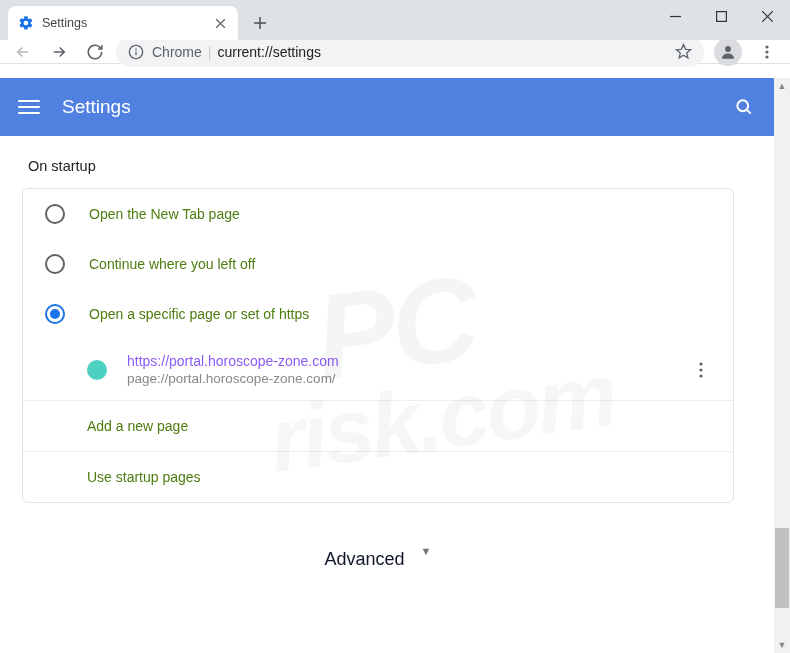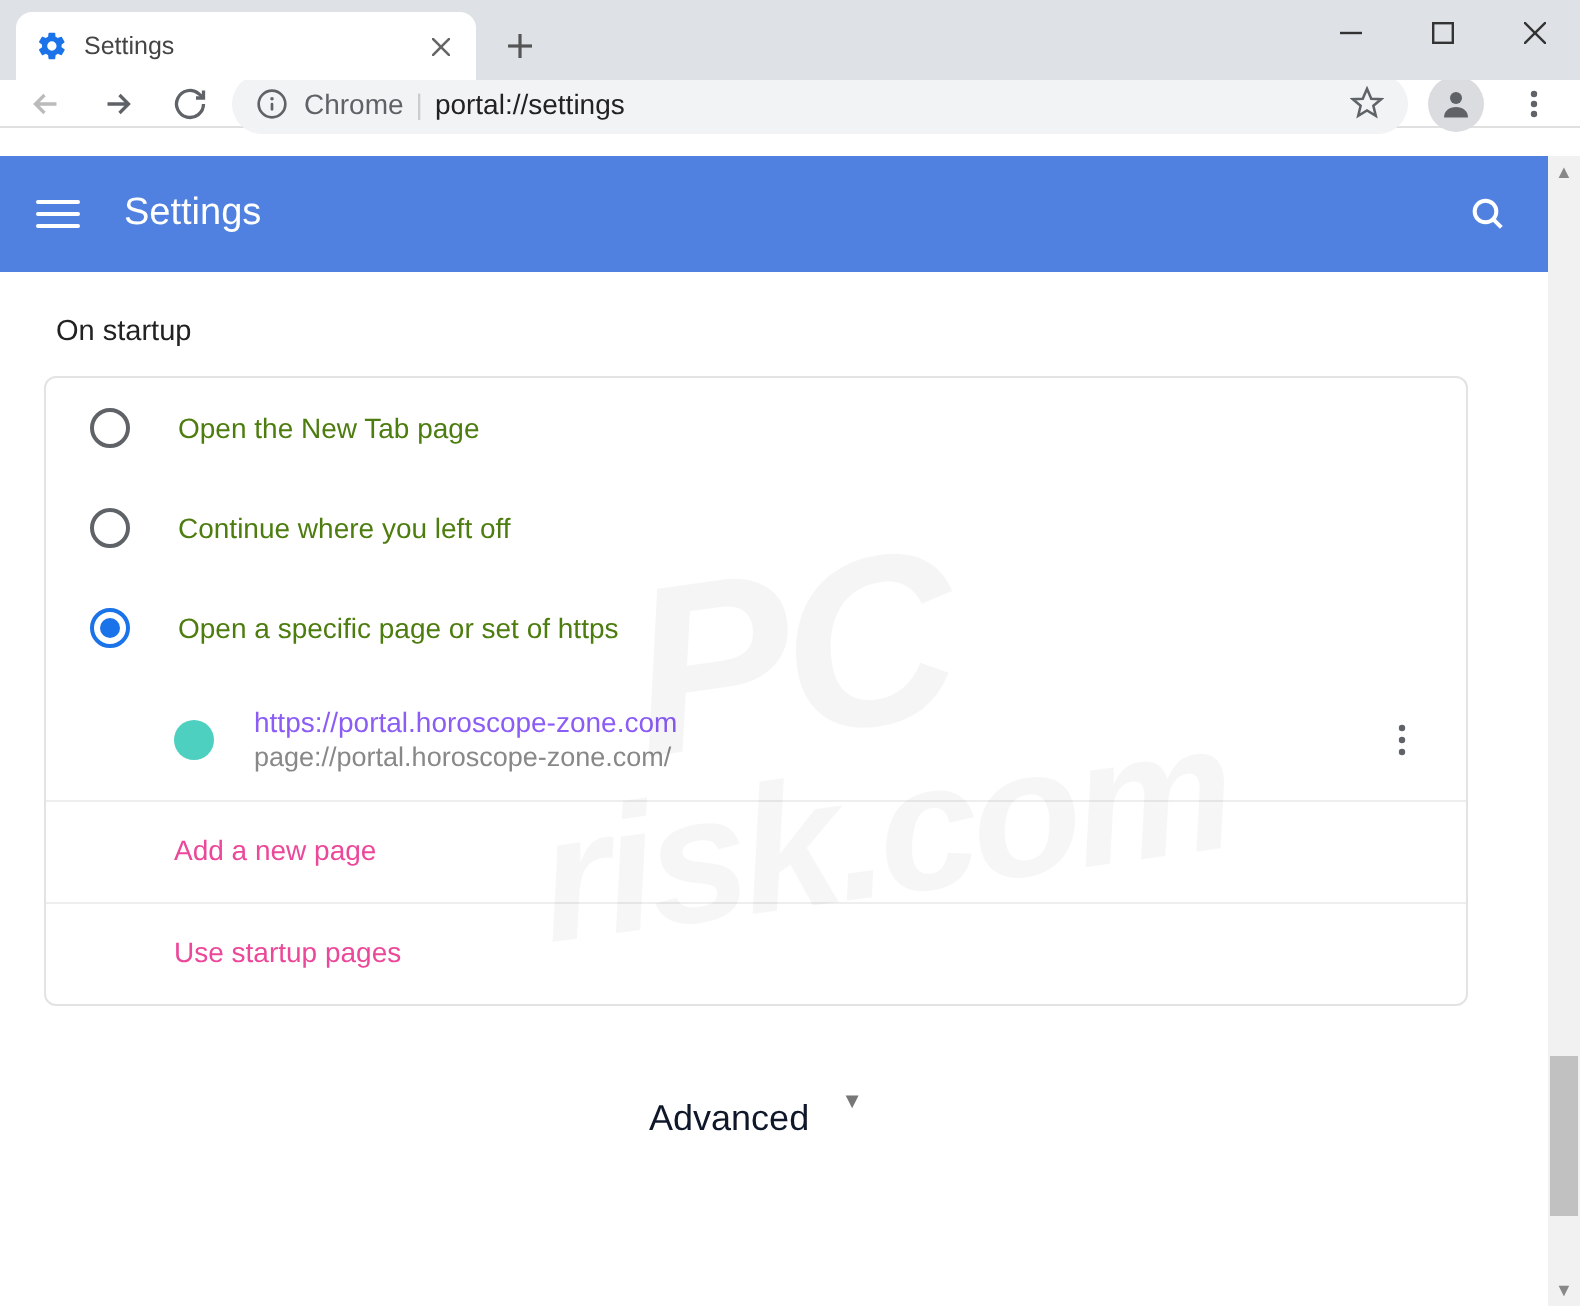--- a/index.html
+++ b/index.html
@@ -55,21 +55,21 @@
 .radio.selected::after { content: ''; width: 10px; height: 10px; background: #1a73e8; border-radius: 50%; }
 .option-label { font-size: 14px; color: #4d7c0f; }
 .sublist { padding-left: 64px; }
 .page-row { display: flex; align-items: center; padding: 14px 22px 14px 0; gap: 20px; }
 .page-favicon { width: 20px; height: 20px; border-radius: 50%; background: #4dd0c0; flex-shrink: 0; }
 .page-text { flex: 1; }
 .page-title { font-size: 14px; color: #8b5cf6; }
 .page-url { font-size: 13.5px; color: #888; margin-top: 2px; }
 .row-menu { width: 20px; display: flex; align-items: center; justify-content: center; color: #5f6368; font-size: 18px; }
 .action-row { padding: 16px 0 16px 0; }
-.action-link { font-size: 14px; color: #ec4899; font-weight: 500; }
+.action-link { font-size: 14px; color: #4d7c0f; font-weight: 500; }
 .divider { height: 1px; background: #eee; margin-left: -64px; }
 
 .advanced-row { display: flex; align-items: center; justify-content: center; gap: 16px; padding: 28px 0; }
 .advanced-label { font-size: 18px; color: #0f172a; margin-top: 18px; }
 .advanced-caret { color: #777; font-size: 11px; }
 
 
 .watermark { position: absolute; top: 50%; left: 50%; transform: translate(-50%, -50%) rotate(-8deg); font-size: 120px; font-weight: 700; color: rgba(0,0,0,0.04); pointer-events: none; font-style: italic; white-space: nowrap; letter-spacing: -4px; z-index: 50; }
 .watermark2 { position: absolute; top: 64%; left: 56%; transform: translate(-50%, -50%) rotate(-8deg); font-size: 90px; font-weight: 700; color: rgba(0,0,0,0.035); pointer-events: none; font-style: italic; white-space: nowrap; letter-spacing: -3px; z-index: 50; }
 
@@ -141,21 +141,21 @@
     <span class="omnibox-icon">
       <svg width="16" height="16" viewBox="0 0 24 24" fill="#5f6368">
           <circle cx="12" cy="12" r="10" fill="none" stroke="#5f6368" stroke-width="2"></circle>
           <circle cx="12" cy="8" r="1.3"></circle>
           <rect x="11" y="11" width="2" height="6" rx="1"></rect>
         </svg>
     </span>
     <span class="omnibox-text">
       <span class="omnibox-origin">Chrome</span>
       <span class="omnibox-divider">|</span>
-      <span class="omnibox-url">portal://settings</span>
+      <span class="omnibox-url">current://settings</span>
     </span>
     <span class="omnibox-star">
       <svg width="17" height="17" viewBox="0 0 24 24" fill="none" stroke="#5f6368" stroke-width="1.8">
           <polygon points="12 2 15 9 22 9.3 16.5 14 18.2 21 12 17.3 5.8 21 7.5 14 2 9.3 9 9"></polygon>
         </svg>
     </span>
   </div>
   <div class="profile-btn">
     <svg width="18" height="18" viewBox="0 0 24 24" fill="#5f6368">
         <circle cx="12" cy="8" r="4"></circle>

